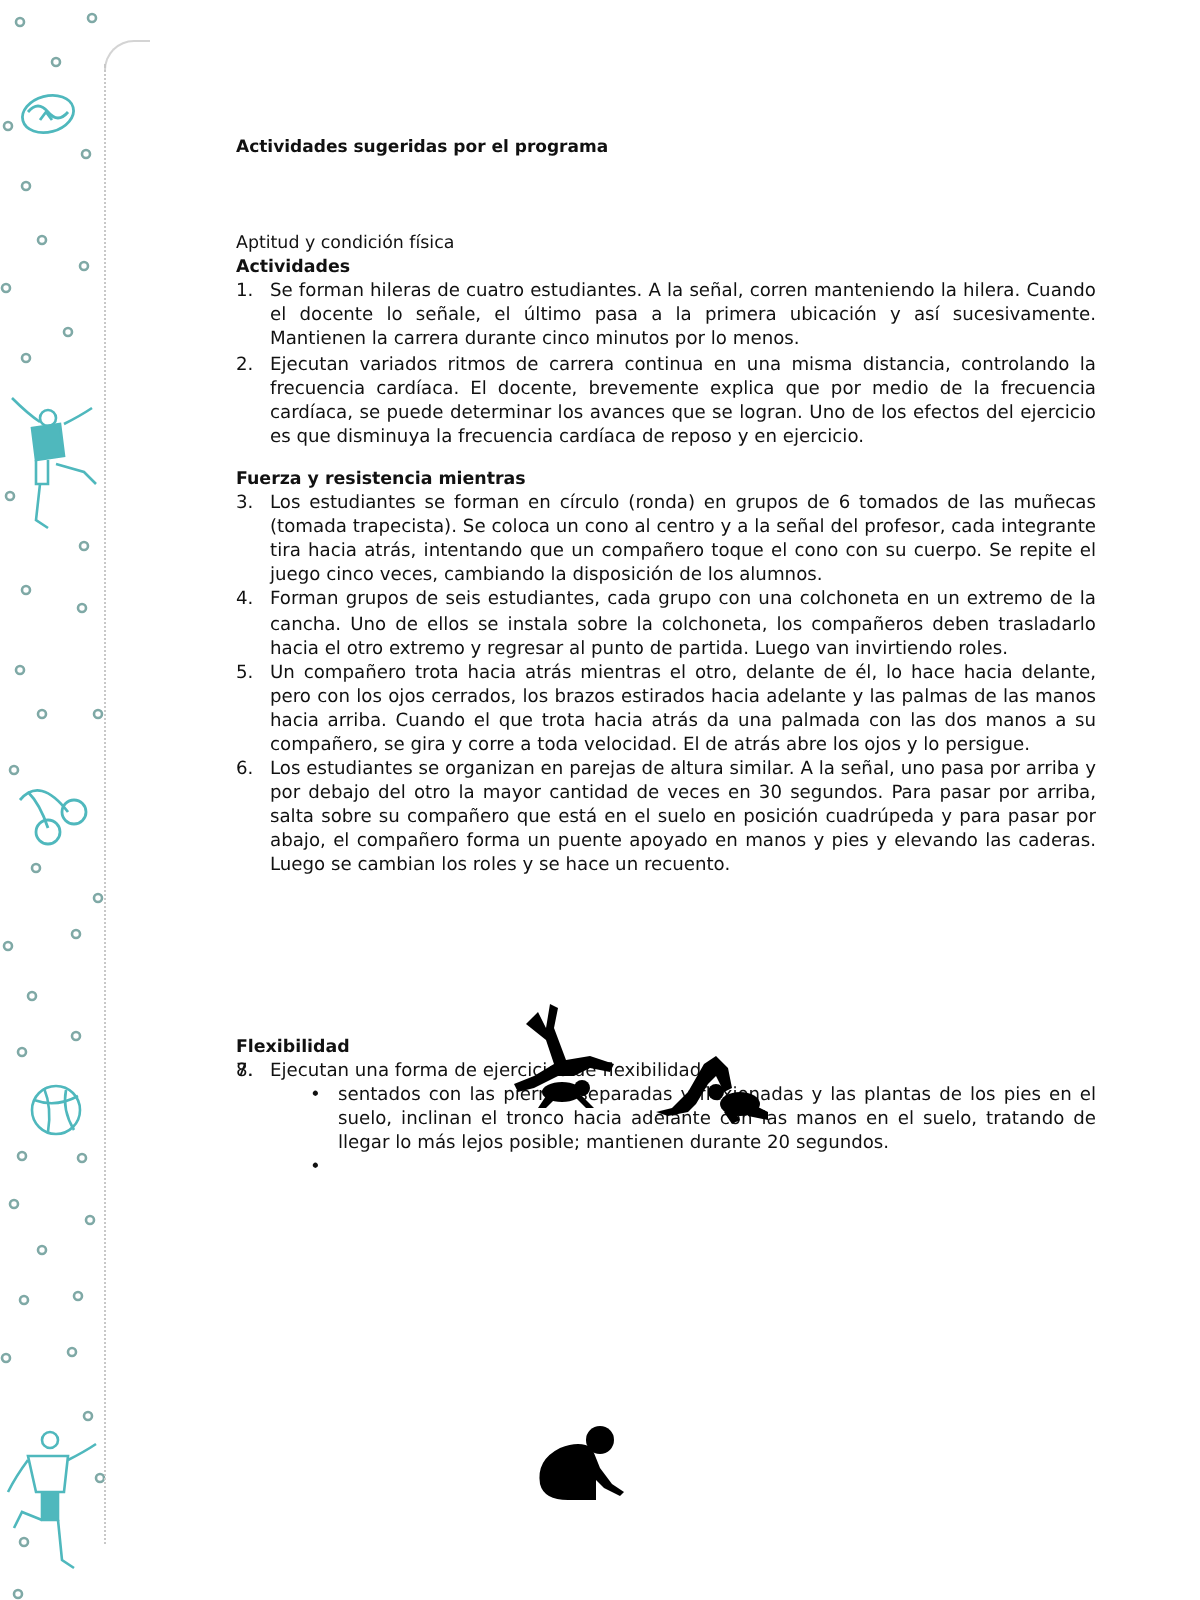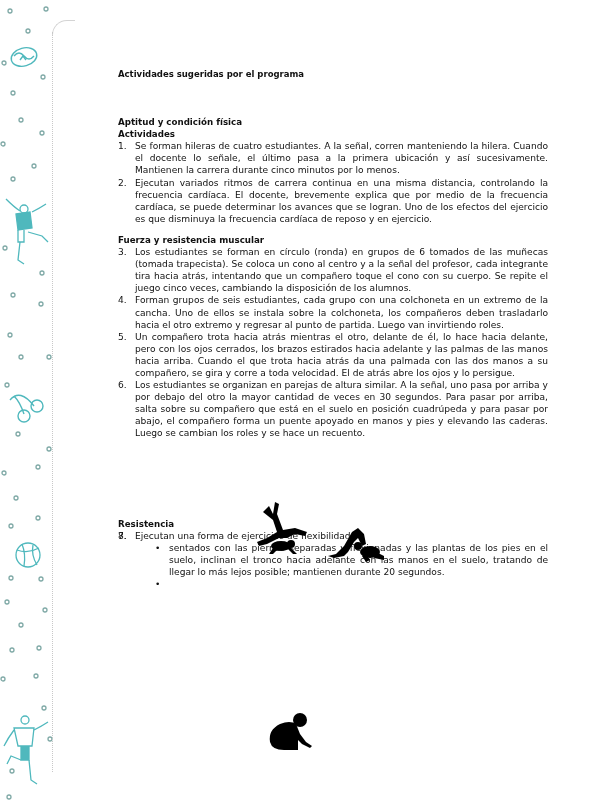--- a/index.html
+++ b/index.html
@@ -17,21 +17,21 @@
   .divider-curve-top {
     position: absolute; left: 52px; top: 20px; width: 22px; height: 14px;
     border-top: 1px solid #d4d4d4; border-left: 1px solid #d4d4d4;
     border-top-left-radius: 20px;
   }
   .page {
     position: absolute; left: 86px; top: 68px; width: 430px;
     font-size: 9.1px; line-height: 12.1px; margin-left: 32px;
   }
   .doc-title { font-weight: bold; font-size: 8.5px; margin: 0 0 36px 0; }
-  .section-title { font-weight: bold; font-size: 8.7px; margin: 0; }
+  .section-title { font-weight: normal; font-size: 8.7px; margin: 0; }
   .sub-title { font-weight: bold; font-size: 8.7px; margin: 0; }
   .gap-sub { margin-top: 9px; }
   ol.acts { margin: 0; padding: 0; list-style: none; }
   ol.acts li { position: relative; padding-left: 17px; text-align: justify; }
   ol.acts li .num { position: absolute; left: 0; top: 0; }
   ul.bullets { margin: 0; padding: 0; list-style: none; }
   ul.bullets li { position: relative; padding-left: 34px; text-align: justify; }
   ul.bullets li .dot { position: absolute; left: 20px; top: 0; }
   .figure { position: absolute; }
   svg { display: block; }
@@ -129,34 +129,34 @@
   <div class="doc-title">Actividades sugeridas por el programa</div>
 
   <div class="section-title">Aptitud y condición física</div>
 
   <div class="sub-title">Actividades</div>
   <ol class="acts">
     <li><span class="num">1.</span><span>Se forman hileras de cuatro estudiantes. A la señal, corren manteniendo la hilera. Cuando el docente lo señale, el último pasa a la primera ubicación y así sucesivamente. Mantienen la carrera durante cinco minutos por lo menos.</span></li>
     <li><span class="num">2.</span><span>Ejecutan variados ritmos de carrera continua en una misma distancia, controlando la frecuencia cardíaca. El docente, brevemente explica que por medio de la frecuencia cardíaca, se puede determinar los avances que se logran. Uno de los efectos del ejercicio es que disminuya la frecuencia cardíaca de reposo y en ejercicio.</span></li>
   </ol>
 
-  <div class="sub-title gap-sub">Fuerza y resistencia muscular</div>
+  <div class="sub-title gap-sub">Fuerza y resistencia mientras</div>
   <ol class="acts">
     <li><span class="num">3.</span><span>Los estudiantes se forman en círculo (ronda) en grupos de 6 tomados de las muñecas (tomada trapecista). Se coloca un cono al centro y a la señal del profesor,  cada integrante tira hacia atrás, intentando que un compañero toque el cono con su cuerpo. Se repite el juego cinco veces, cambiando la disposición de los alumnos.</span></li>
     <li><span class="num">4.</span><span>Forman grupos de seis estudiantes, cada grupo con una colchoneta en un extremo de la cancha. Uno de ellos se instala sobre la colchoneta, los compañeros deben trasladarlo hacia el otro extremo y regresar al punto de partida. Luego van invirtiendo roles.</span></li>
   </ol>
 
   <ol class="acts">
     <li><span class="num">5.</span><span>Un compañero trota hacia atrás mientras el otro, delante de él, lo hace hacia delante, pero con los ojos cerrados, los brazos estirados hacia adelante y las palmas de las manos hacia arriba. Cuando el que trota hacia atrás da una palmada con las dos manos a su compañero, se gira y corre a toda velocidad. El de atrás abre los ojos y lo persigue.</span></li>
     <li><span class="num">6.</span><span>Los estudiantes se organizan en parejas de altura similar. A la señal, uno pasa por arriba y por debajo del otro la mayor cantidad de veces en 30 segundos. Para pasar por arriba, salta sobre su compañero que está en el suelo en posición cuadrúpeda y para pasar por abajo, el compañero forma un puente apoyado en manos y pies y elevando las caderas. Luego se cambian los roles y se hace un recuento.</span></li>
   </ol>
 
   <div style="height:78px"></div>
 
-  <div class="sub-title">Resistencia</div>
+  <div class="sub-title">Flexibilidad</div>
   <ol class="acts">
     <li><span class="num">7.</span></li>
     <li><span class="num">8.</span><span>Ejecutan una forma de ejercicios de flexibilidad:</span>
       <ul class="bullets">
         <li><span class="dot">•</span><span>sentados con las piernas separadas y flexionadas y las plantas de los pies en el suelo, inclinan el tronco hacia adelante con las manos en el suelo, tratando de llegar lo más lejos posible; mantienen durante 20 segundos.</span></li>
         <li><span class="dot">•</span></li>
       </ul>
     </li>
   </ol>
 </div>

